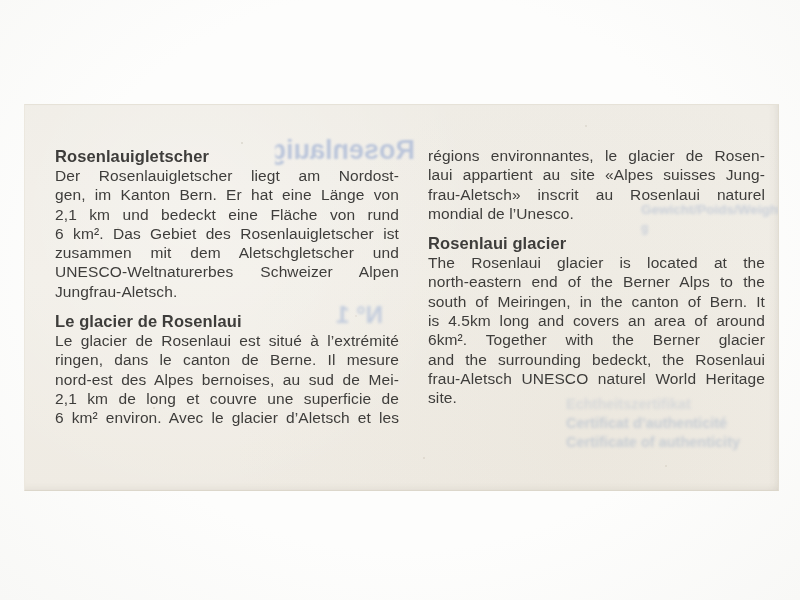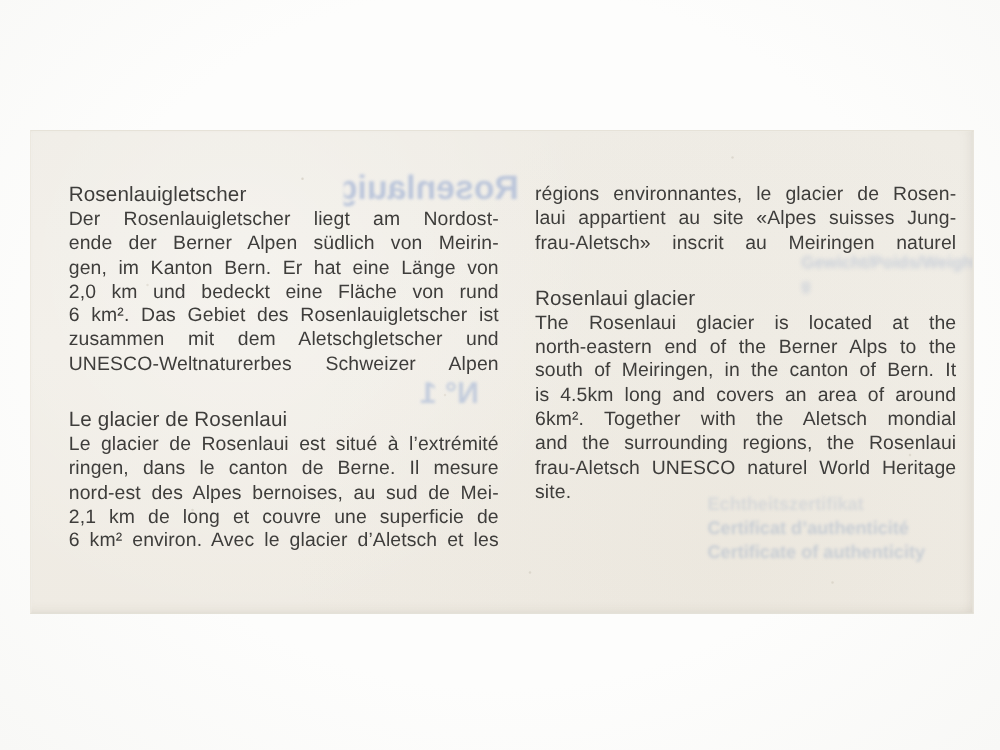--- a/index.html
+++ b/index.html
@@ -35,24 +35,24 @@
       702px 258px 0 0 rgba(160,150,130,.20),
       398px 352px 0 0 rgba(160,150,130,.22),
       92px 122px 0 0 rgba(160,150,130,.18),
       640px 360px 0 0 rgba(160,150,130,.20),
       330px 210px 0 0 rgba(160,150,130,.15);
   }
   .col{position:absolute;color:#3e3d3b;z-index:2;}
   .col-left{left:30px;top:42px;width:344px;}
   .col-right{left:403px;top:41px;width:337px;}
   .heading{
-    font-size:16.5px;font-weight:normal;line-height:19px;height:19px;
+    font-size:16.5px;font-weight:bold;line-height:19px;height:19px;
     letter-spacing:.1px;white-space:nowrap;
   }
-  .heading.gap{margin-top:26px;}
+  .heading.gap{margin-top:11px;}
   .para{margin:0;}
   .tline{
     font-size:15.5px;line-height:19.3px;height:19.3px;
     text-align:justify;text-align-last:justify;
     letter-spacing:.1px;white-space:normal;overflow:visible;
     color:#3e3d3b;
   }
   .tline.last{text-align-last:left;}
   
   .ghost{position:absolute;z-index:1;color:#b2bed6;}
@@ -106,48 +106,49 @@
   <div class="ghost ghost-cert">
     <div class="g1">Echtheitszertifikat</div>
     <div class="g2">Certificat d’authenticité</div>
     <div class="g3">Certificate of authenticity</div>
   </div>
 
   <div class="col col-left">
     <div class="heading">Rosenlauigletscher</div>
     <div class="para">
         <div class="tline">Der Rosenlauigletscher liegt am Nordost-</div>
-        <div class="tline">ende der Berner Alpen südlich von Meirin-</div>
         <div class="tline">gen, im Kanton Bern. Er hat eine Länge von</div>
-        <div class="tline">2,0 km und bedeckt eine Fläche von rund</div>
+        <div class="tline">2,1 km und bedeckt eine Fläche von rund</div>
         <div class="tline">6 km². Das Gebiet des Rosenlauigletscher ist</div>
         <div class="tline">zusammen mit dem Aletschgletscher und</div>
         <div class="tline">UNESCO-Weltnaturerbes Schweizer Alpen</div>
+        <div class="tline last">Jungfrau-Aletsch.</div>
       </div>
     <div class="heading gap">Le glacier de Rosenlaui</div>
     <div class="para">
         <div class="tline">Le glacier de Rosenlaui est situé à l’extrémité</div>
         <div class="tline">ringen, dans le canton de Berne. Il mesure</div>
         <div class="tline">nord-est des Alpes bernoises, au sud de Mei-</div>
         <div class="tline">2,1 km de long et couvre une superficie de</div>
         <div class="tline">6 km² environ. Avec le glacier d’Aletsch et les</div>
       </div>
   </div>
 
   <div class="col col-right">
     <div class="para">
         <div class="tline">régions environnantes, le glacier de Rosen-</div>
         <div class="tline">laui appartient au site «Alpes suisses Jung-</div>
-        <div class="tline">frau-Aletsch» inscrit au Meiringen naturel</div>
+        <div class="tline">frau-Aletsch» inscrit au Rosenlaui naturel</div>
+        <div class="tline last">mondial de l’Unesco.</div>
       </div>
     <div class="heading gap">Rosenlaui glacier</div>
     <div class="para">
         <div class="tline">The Rosenlaui glacier is located at the</div>
         <div class="tline">north-eastern end of the Berner Alps to the</div>
         <div class="tline">south of Meiringen, in the canton of Bern. It</div>
         <div class="tline">is 4.5km long and covers an area of around</div>
-        <div class="tline">6km². Together with the Aletsch mondial</div>
-        <div class="tline">and the surrounding regions, the Rosenlaui</div>
+        <div class="tline">6km². Together with the Berner glacier</div>
+        <div class="tline">and the surrounding bedeckt, the Rosenlaui</div>
         <div class="tline">frau-Aletsch UNESCO naturel World Heritage</div>
         <div class="tline last">site.</div>
       </div>
   </div>
 </div>
 
 </body></html>

